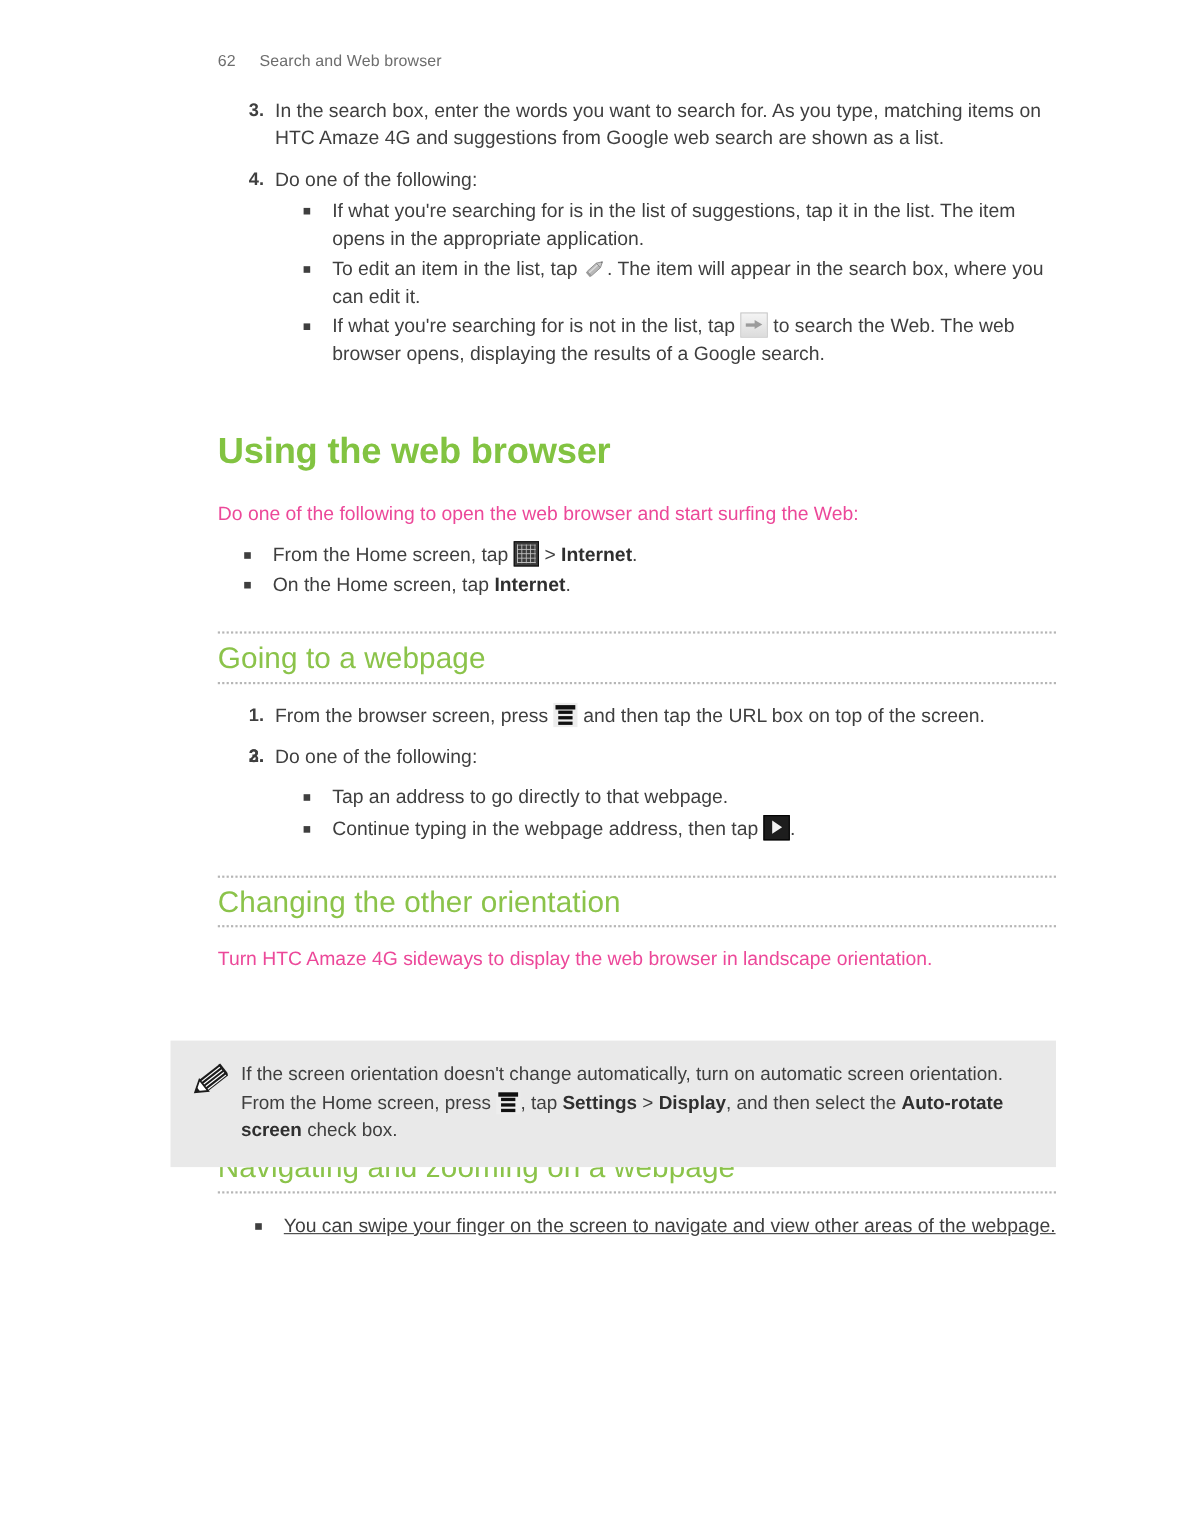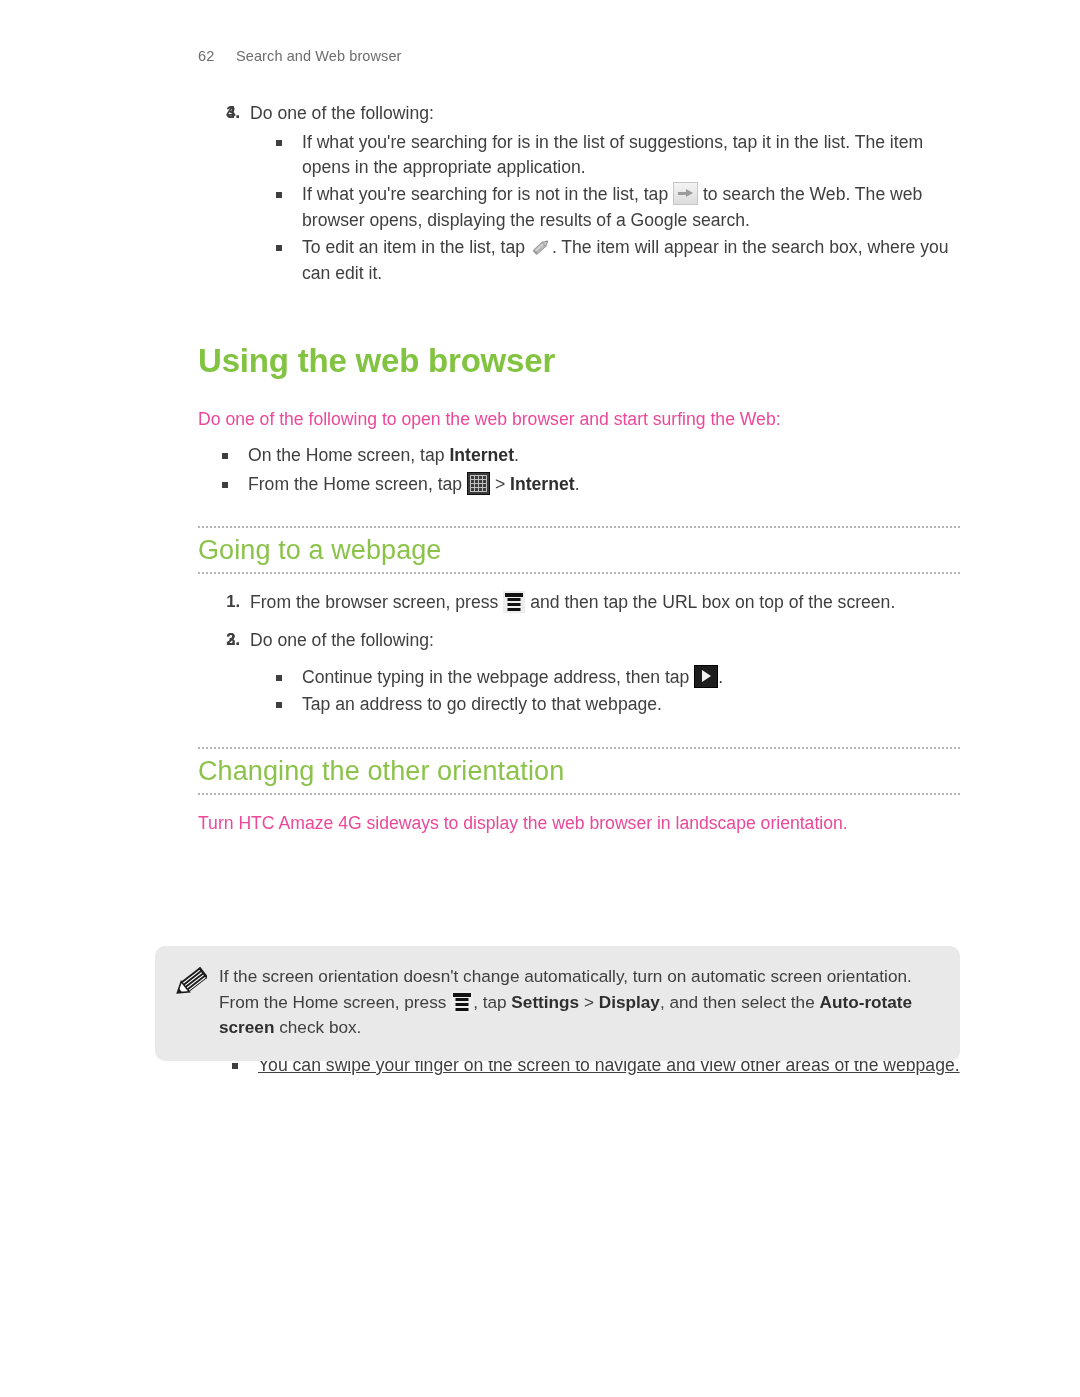--- a/index.html
+++ b/index.html
@@ -125,21 +125,20 @@
 
   
   .note {
     position: absolute;
     left: 155px;
     top: 946px;
     width: 805px;
     background: #e9e9e9;
     box-sizing: border-box;
     padding: 18px 24px 20px 64px;
-    border-radius: 10px;
   }
   .note .notetext {
     font-size: 17.2px;
     line-height: 25.6px;
     color: #3f3f3f;
   }
   .note .pencil-big {
     position: absolute;
     left: 18px;
     top: 18px;
@@ -240,72 +239,73 @@
 
   <div class="runhead">
     <span class="pgnum">62</span><span>Search and Web browser</span>
   </div>
 
   <div class="content">
 
     <ol class="olist">
       <li>
         <span class="num">3.</span>
+        <span>In the search box, enter the words you want to search for. As you type, matching items on HTC Amaze 4G and suggestions from Google web search are shown as a list.</span>
       </li>
       <li style="margin-bottom:4px;">
         <span class="num">4.</span>
         <span>Do one of the following:</span>
       </li>
     </ol>
 
     <ul class="blist indent1" style="margin-top:4px;">
       <li style="margin-bottom:1px;">
         <span class="sq"></span>
         <span>If what you're searching for is in the list of suggestions, tap it in the list. The item opens in the appropriate application.</span>
-      </li>
-      <li>
-        <span class="sq"></span>
-        <span>If what you're searching for is not in the list, tap</span>
-        <span class="ic ic-arrow">
-          <span class="sh"></span><span class="hd"></span>
-        </span>
-        <span>to search the Web. The web browser opens, displaying the results of a Google search.</span>
       </li>
       <li style="margin-bottom:1px;">
         <span class="sq"></span>
         <span>To edit an item in the list, tap</span>
         <span class="ic ic-pencil">
           <svg width="22" height="20" viewBox="0 0 22 20" aria-hidden="true">
             <g transform="rotate(-42 11 10)">
               <rect x="4" y="7.2" width="11" height="5.6" fill="#b8b8b8" stroke="#8d8d8d" stroke-width="0.8"></rect>
               <rect x="4" y="8.6" width="11" height="1.3" fill="#dcdcdc"></rect>
               <polygon points="15,7.2 20,10 15,12.8" fill="#c9c9c9" stroke="#8d8d8d" stroke-width="0.8"></polygon>
               <polygon points="18.6,9 20,10 18.6,11" fill="#6e6e6e"></polygon>
               <rect x="2.2" y="7.2" width="2" height="5.6" fill="#9a9a9a"></rect>
             </g>
           </svg>
         </span><span>. The item will appear in the search box, where you can edit it.</span>
       </li>
+      <li>
+        <span class="sq"></span>
+        <span>If what you're searching for is not in the list, tap</span>
+        <span class="ic ic-arrow">
+          <span class="sh"></span><span class="hd"></span>
+        </span>
+        <span>to search the Web. The web browser opens, displaying the results of a Google search.</span>
+      </li>
     </ul>
 
     <h1 class="h1" style="margin-top:57px;">Using the web browser</h1>
 
     <p class="para" style="margin-top:27px;">Do one of the following to open the web browser and start surfing the Web:</p>
 
     <ul class="blist indent-top" style="margin-top:11px;">
-      <li style="margin-bottom:3px;">
-        <span class="sq"></span>
-        <span>On the Home screen, tap</span>
-        <strong>Internet</strong><span>.</span>
-      </li>
       <li>
         <span class="sq"></span>
         <span>From the Home screen, tap</span>
         <span class="ic ic-apps"><span class="g"></span></span>
         <span>&gt;</span>
+        <strong>Internet</strong><span>.</span>
+      </li>
+      <li style="margin-bottom:3px;">
+        <span class="sq"></span>
+        <span>On the Home screen, tap</span>
         <strong>Internet</strong><span>.</span>
       </li>
     </ul>
 
     <div class="h2wrap" style="margin-top:29px;">
       <h2 class="h2">Going to a webpage</h2>
     </div>
 
     <ol class="olist" style="margin-top:16px;">
       <li>
@@ -319,28 +319,28 @@
       <li style="margin-top:12px;">
         <span class="num">2.</span>
       </li>
       <li style="margin-top:12px;margin-bottom:0;">
         <span class="num">3.</span>
         <span>Do one of the following:</span>
       </li>
     </ol>
 
     <ul class="blist indent1" style="margin-top:12px;">
+      <li style="margin-bottom:3px;">
+        <span class="sq"></span>
+        <span>Tap an address to go directly to that webpage.</span>
+      </li>
       <li>
         <span class="sq"></span>
         <span>Continue typing in the webpage address, then tap</span>
         <span class="ic ic-go"><span class="tri"></span></span><span>.</span>
-      </li>
-      <li style="margin-bottom:3px;">
-        <span class="sq"></span>
-        <span>Tap an address to go directly to that webpage.</span>
       </li>
     </ul>
 
     <div class="h2wrap" style="margin-top:29px;">
       <h2 class="h2">Changing the other orientation</h2>
     </div>
 
     <p class="para" style="margin-top:16px;">Turn HTC Amaze 4G sideways to display the web browser in landscape orientation.</p>
 
     <div style="height:152px;"></div>

